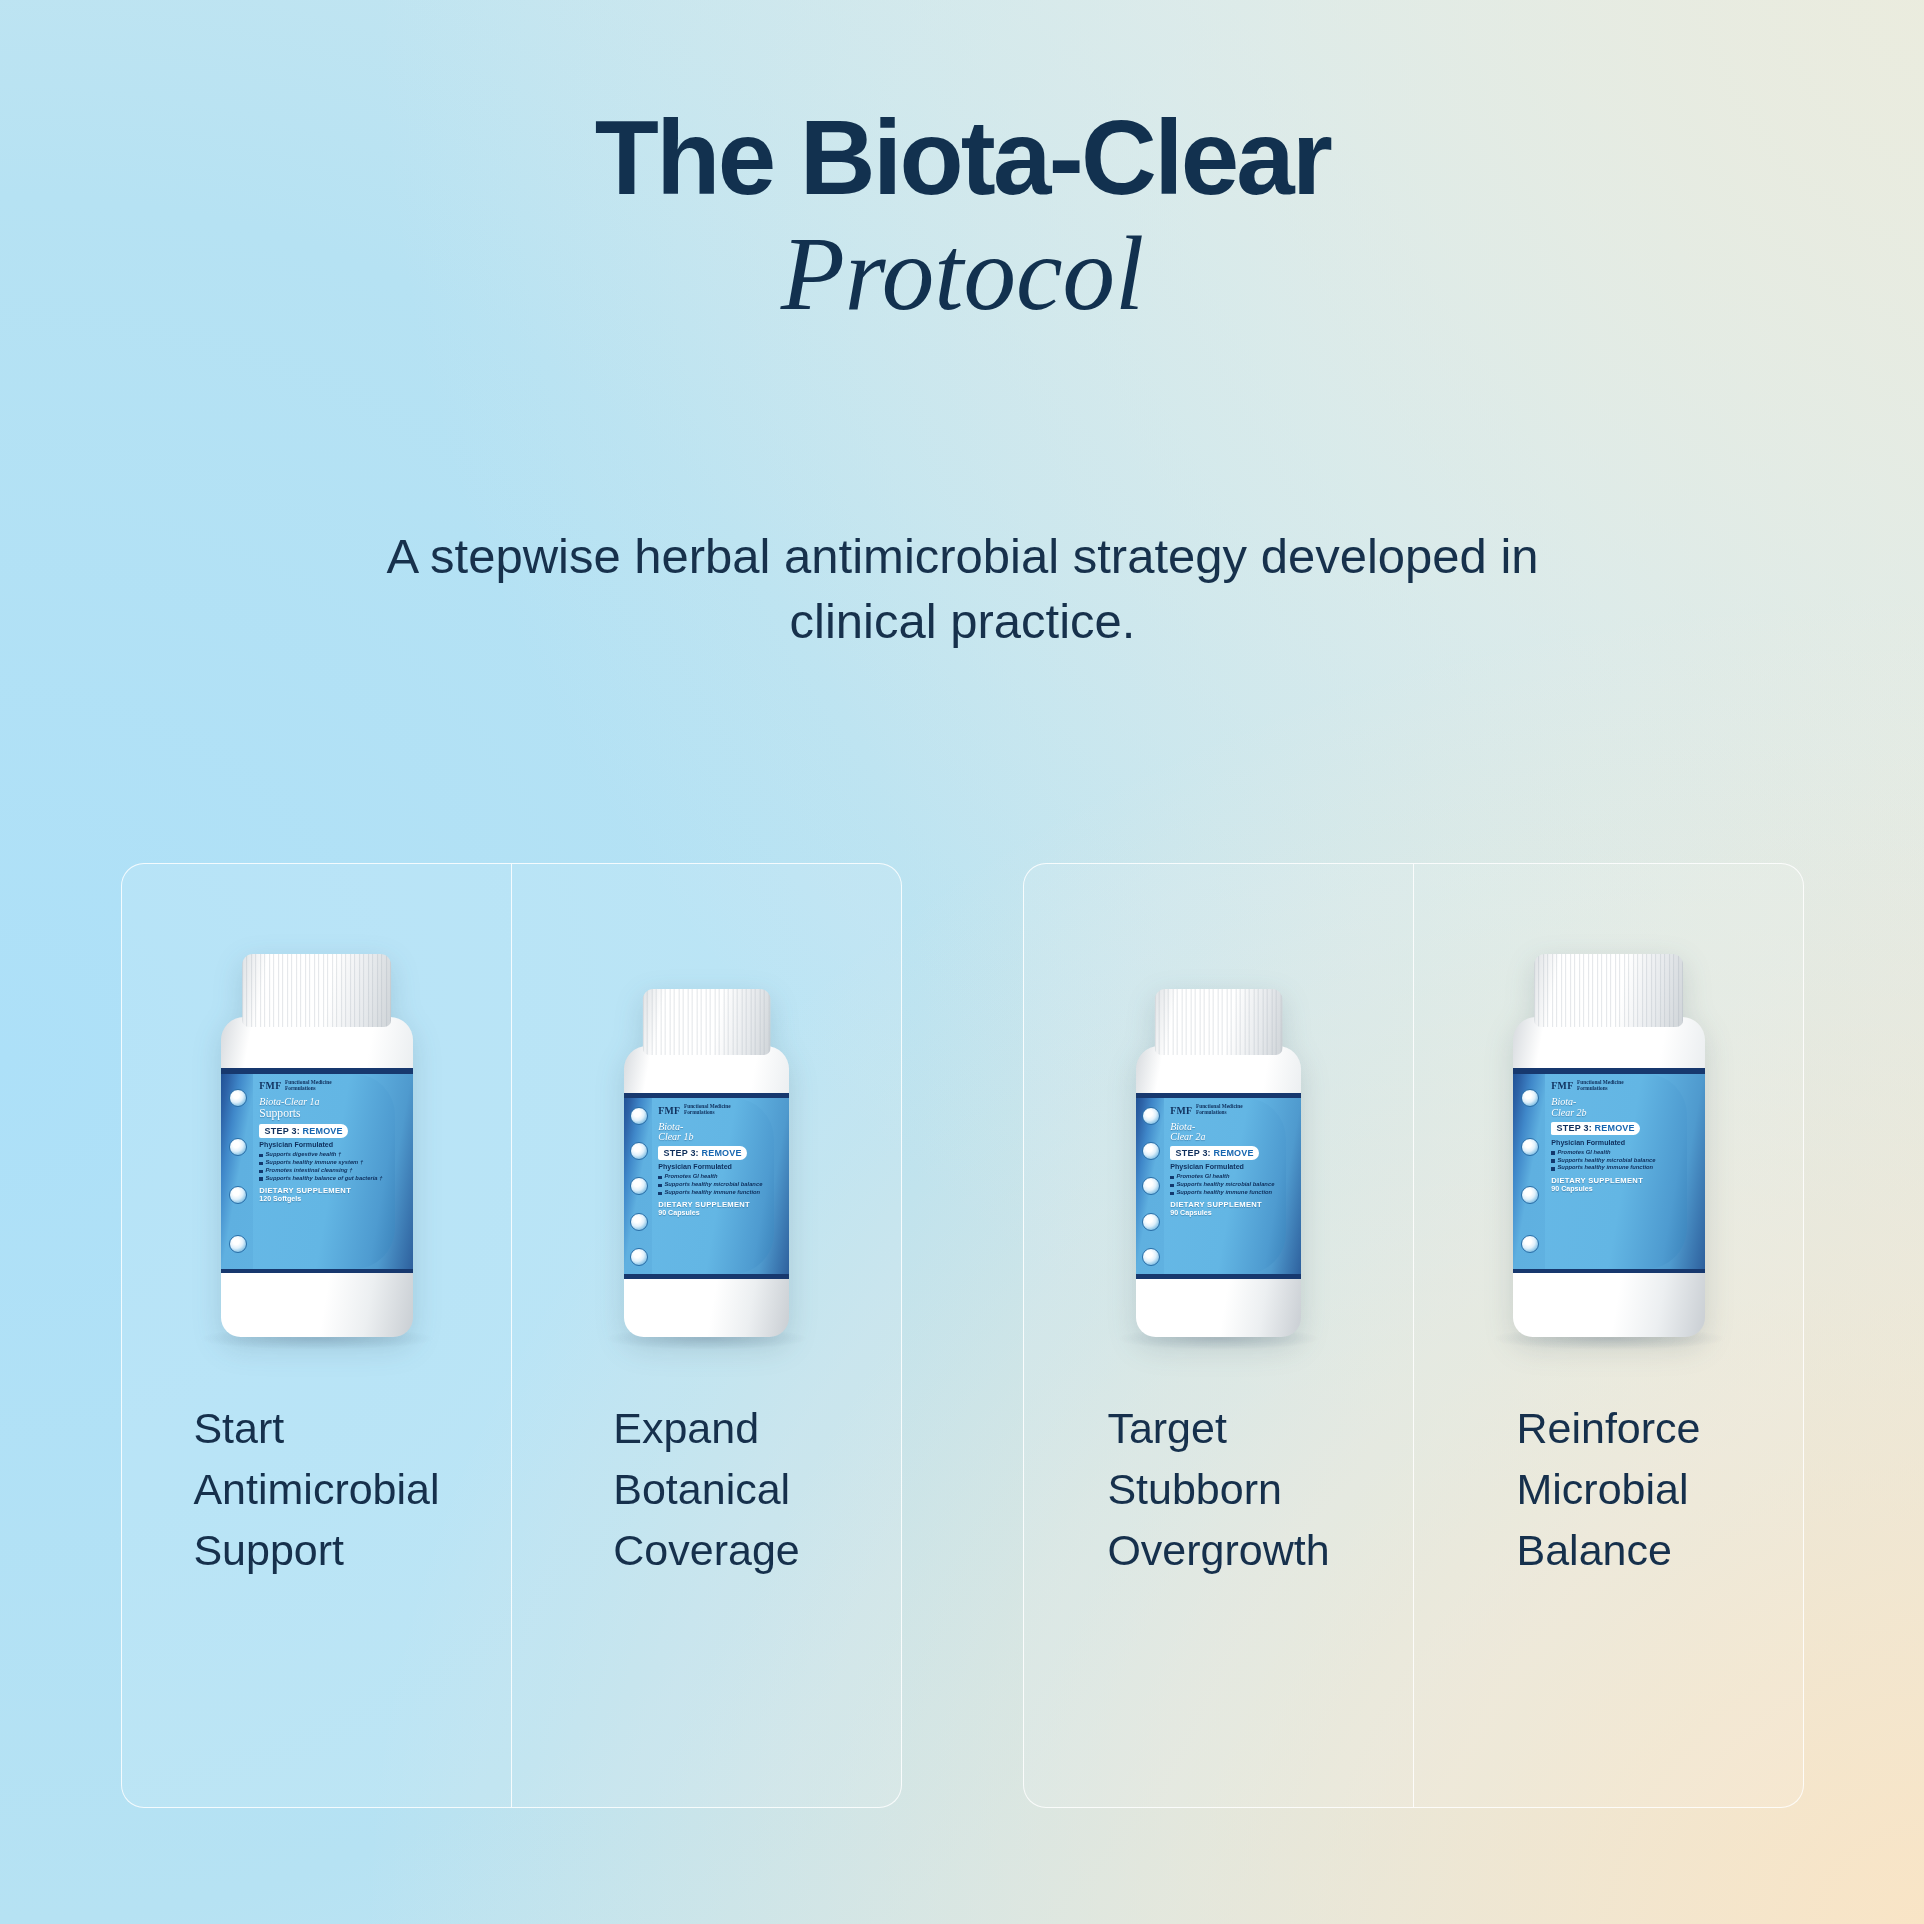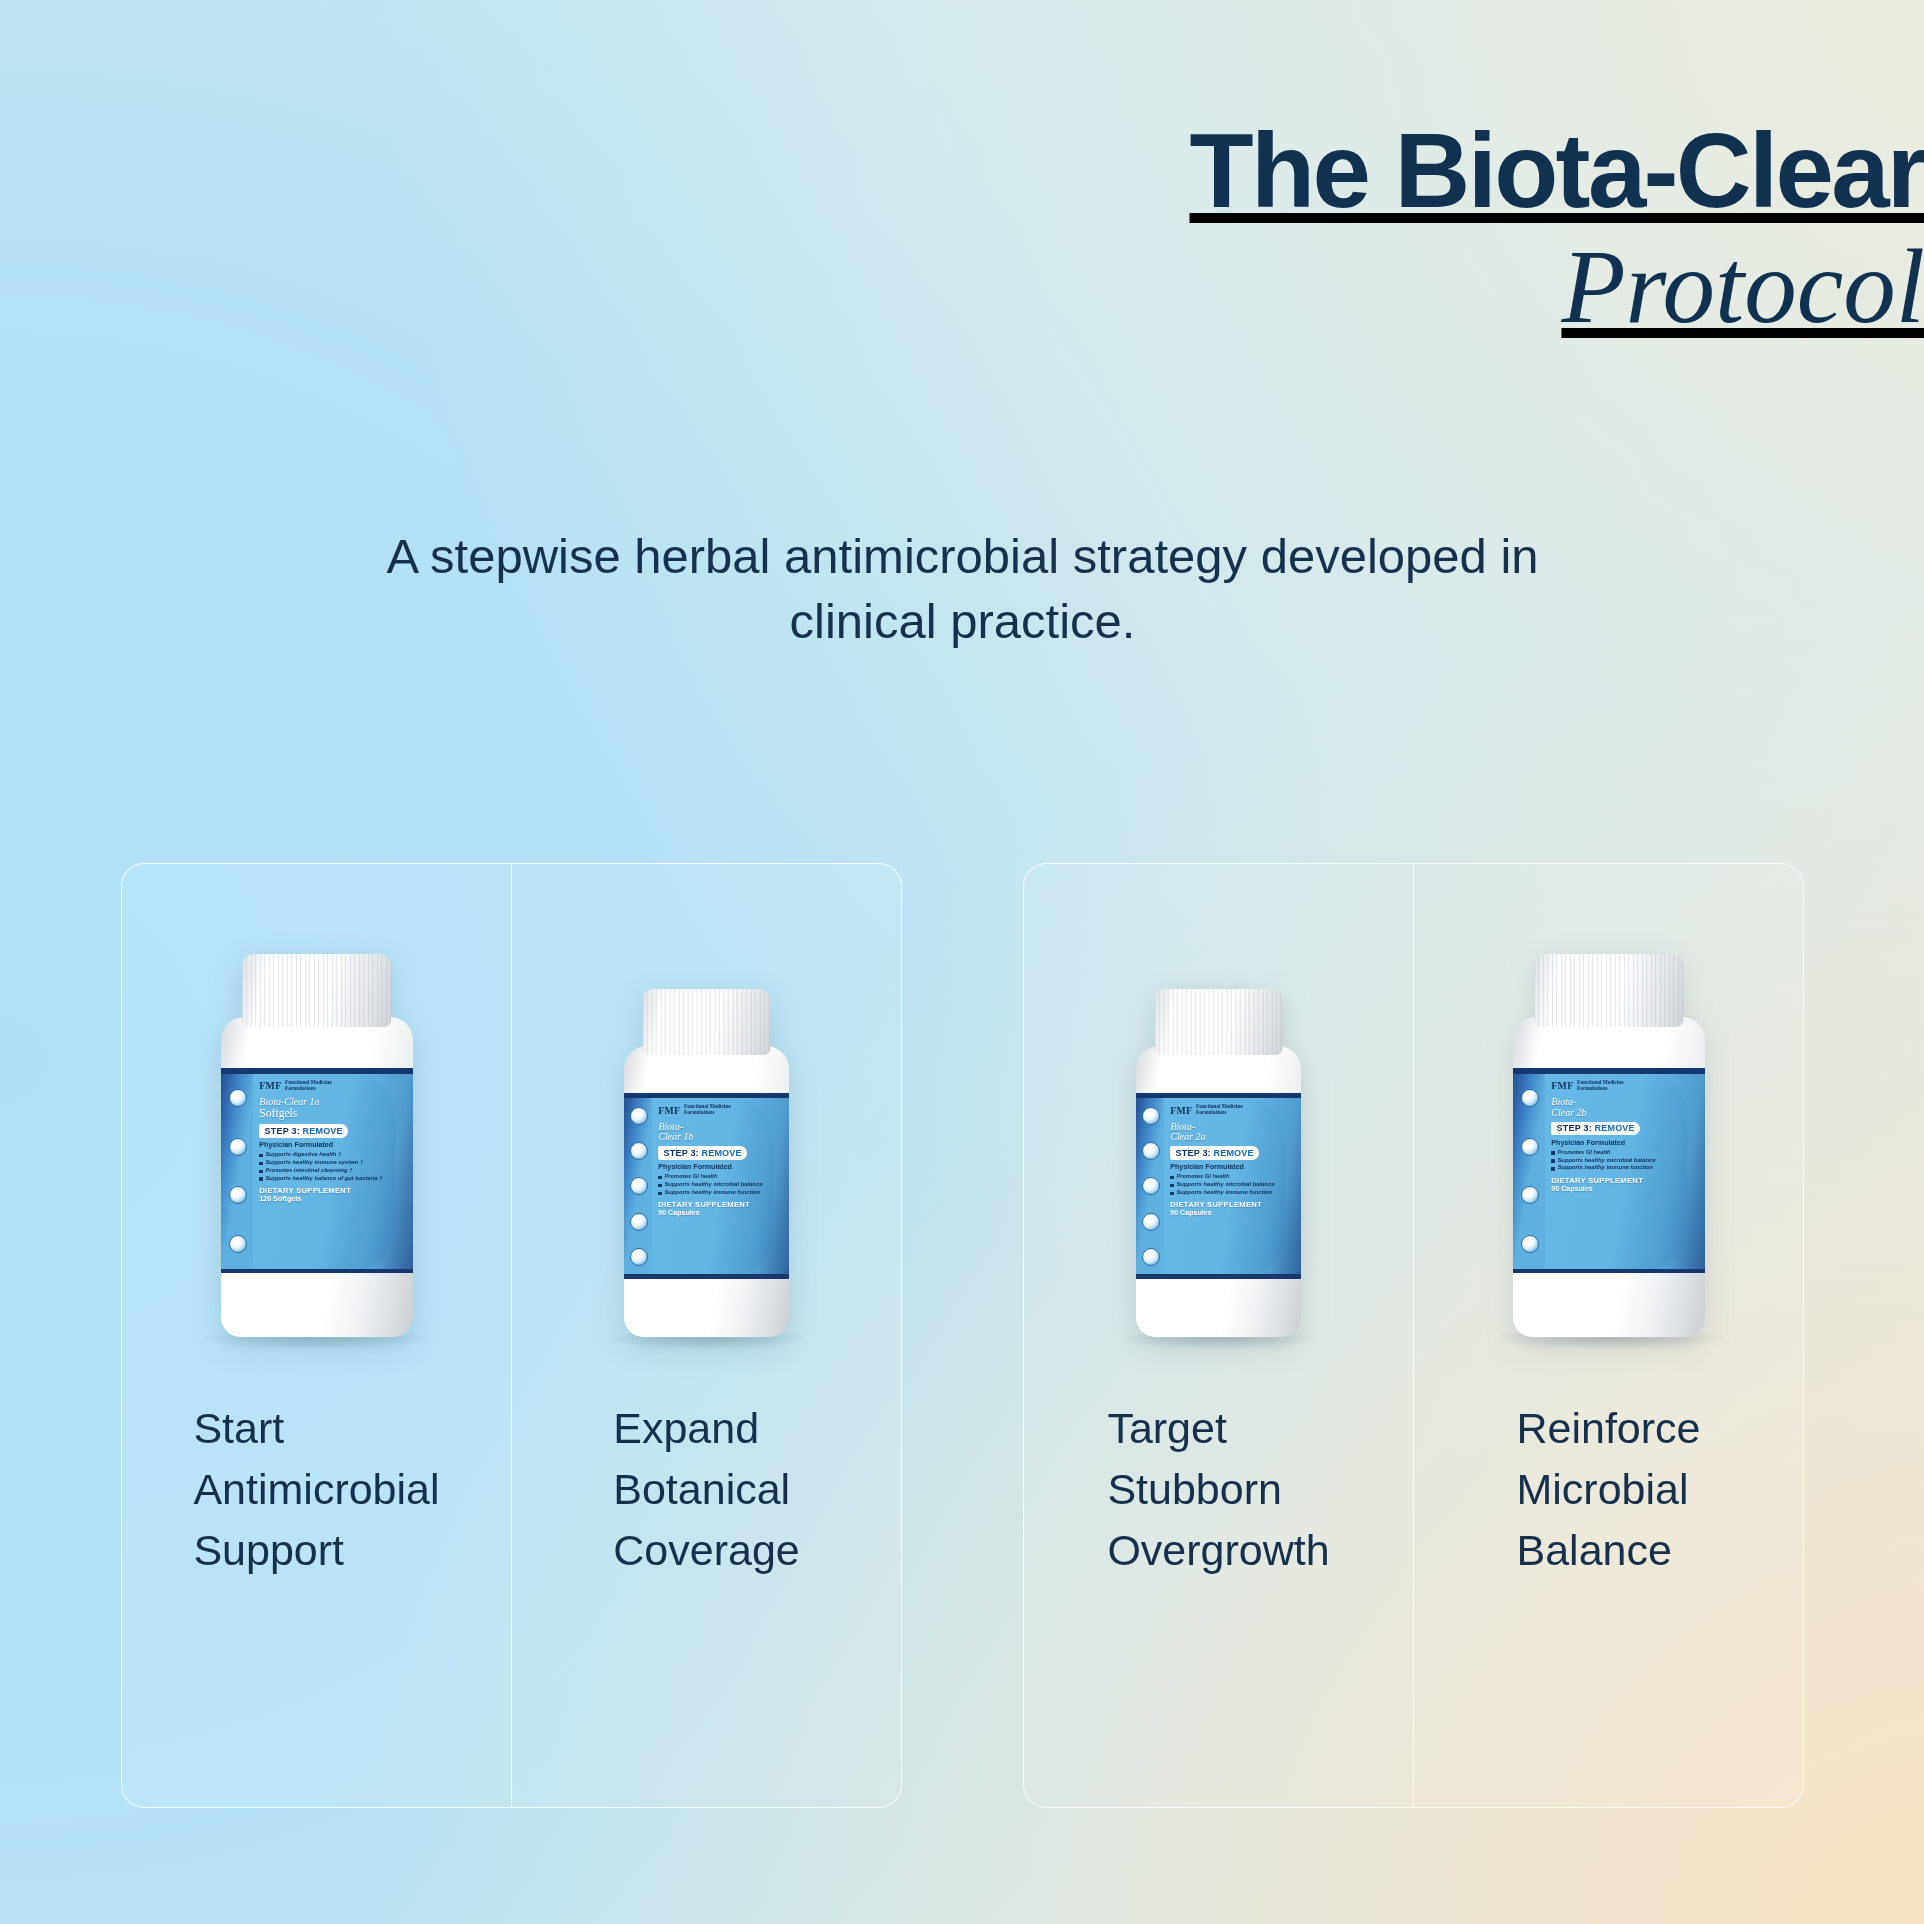--- a/index.html
+++ b/index.html
@@ -20,25 +20,24 @@
   }
 
   .page {
     position: absolute;
     inset: 0;
   }
 
   
   .header {
     position: absolute;
-    top: 116px;
+    top: 103px;
     left: 0;
     right: 0;
-    text-align: right;
-    text-decoration: underline;
+    text-align: center;
   }
   .title-main {
     font-family: "Liberation Sans", sans-serif;
     font-weight: bold;
     font-size: 105px;
     letter-spacing: -2.7px;
     color: #12314f;
     line-height: 1.04;
   }
   .title-script {
@@ -359,21 +358,21 @@
                   </div>
                   <div class="label-inner">
                     <div class="brand">
                       <span class="fmf">FMF</span>
                       <span class="brand-txt">
                         <span>Functional Medicine</span><br>
                         <span>Formulations</span>
                       </span>
                     </div>
                     <div class="prod-name">Biota-Clear 1a</div>
-                    <div class="prod-sub">Softgels</div>
+                    <div class="prod-sub">Supports</div>
                     <div class="step-band">
                       <b>STEP 3:</b>
                       <span>REMOVE</span>
                     </div>
                     <div class="phys">Physician Formulated</div>
                     <ul class="bullets">
                       <li>Supports digestive health †</li>
                       <li>Supports healthy immune system †</li>
                       <li>Promotes intestinal cleansing †</li>
                       <li>Supports healthy balance of gut bacteria †</li>

